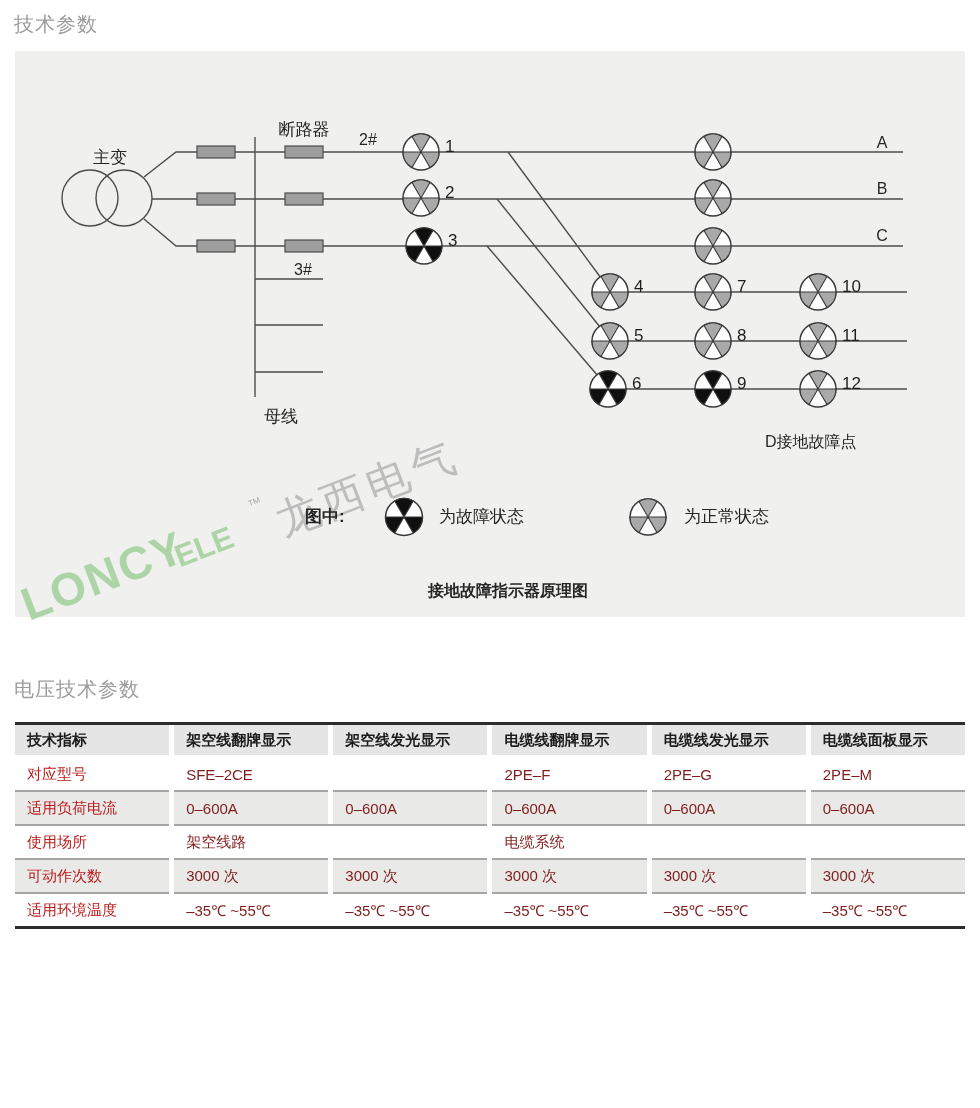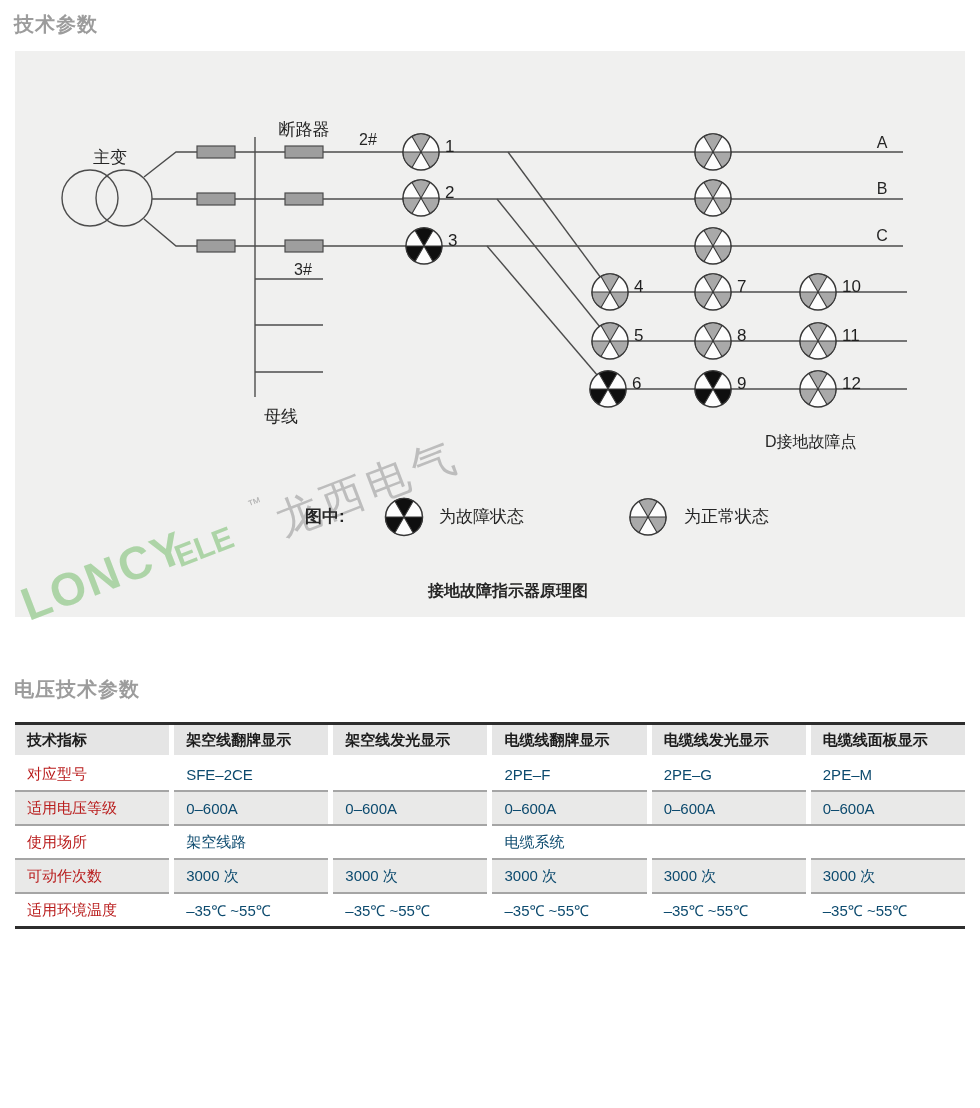--- a/index.html
+++ b/index.html
@@ -1,17 +1,17 @@
 <!DOCTYPE html>
 <html><head>
 <meta charset="utf-8">
 <style>
   html,body{margin:0;padding:0;background:#fff;font-family:"Liberation Sans",sans-serif;}
   .page{position:relative;width:980px;height:1108px;background:#fff;overflow:hidden;}
-  .sec-title{position:absolute;left:14px;margin:0;font-size:20px;font-weight:bold;color:#9c9c9c;letter-spacing:1px;}
+  .sec-title{position:absolute;left:14px;margin:0;font-size:20px;font-weight:normal;color:#9c9c9c;letter-spacing:1px;}
   #t1{top:11px}
   #t2{top:676px}
   .panel{position:absolute;left:15px;top:51px;width:950px;height:566px;background:#f0f0ef;}
   .panel svg{position:absolute;left:0;top:0;overflow:visible;}
 
   
   svg text{fill:#262626;}
   .t17{font-size:17px}
   .t16{font-size:16px}
   .mid{text-anchor:middle}
@@ -22,21 +22,21 @@
   .wm-green{fill:#a6d2a0;font-weight:bold;}
   .wm-gray{fill:#b1b1b1;}
 
   
   .tablewrap{position:absolute;left:15px;top:722px;width:950px;}
   .tbar{height:3px;background:#2d2d2d;}
   table{border-collapse:separate;border-spacing:5px 0;table-layout:fixed;width:calc(100% + 10px);margin:0 -5px;}
   th,td{font-size:15px;padding:0 4px 0 12px;height:32px;vertical-align:middle;text-align:left;white-space:nowrap;overflow:visible;}
   thead th{background:#e5e5e5;color:#1c1c1c;font-weight:bold;height:30px;}
   tbody th{font-weight:normal;color:#b91c1c;}
-  tbody td{color:#0c4a6e;}
+  tbody td{color:#7f1d1d;}
   tbody tr th,tbody tr td{border-top:2px solid #a5a5a5;}
   tbody tr:first-child th,tbody tr:first-child td{border-top:3px solid #fff;}
   tbody tr:nth-child(even) th,tbody tr:nth-child(even) td{background:#e9e9e8;}
 </style>
 </head>
 <body>
 
 <div class="page">
 
   <h2 class="sec-title" id="t1">技术参数</h2>
@@ -244,21 +244,21 @@
       </thead>
       <tbody>
         <tr>
           <th>对应型号</th>
           <td colspan="2">SFE–2CE</td>
           <td>2PE–F</td>
           <td>2PE–G</td>
           <td>2PE–M</td>
         </tr>
         <tr>
-          <th>适用电压等级</th>
+          <th>适用负荷电流</th>
           <td>0–600A</td>
           <td>0–600A</td>
           <td>0–600A</td>
           <td>0–600A</td>
           <td>0–600A</td>
         </tr>
         <tr>
           <th>使用场所</th>
           <td colspan="2">架空线路</td>
           <td colspan="3">电缆系统</td>

